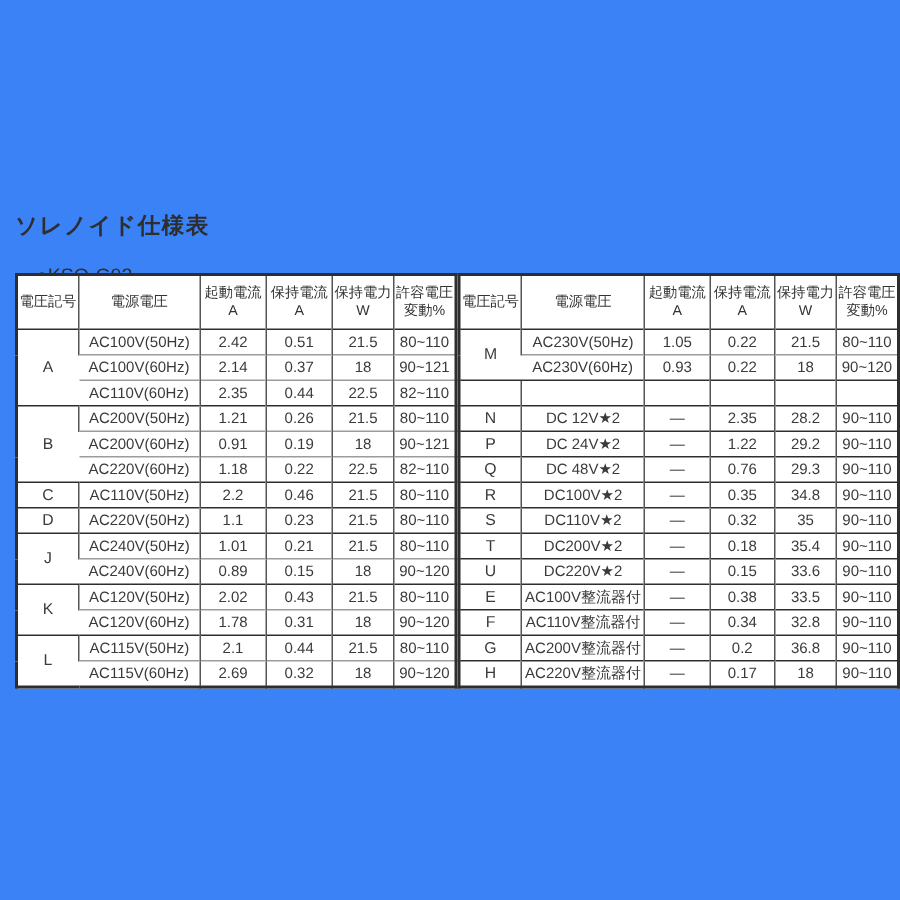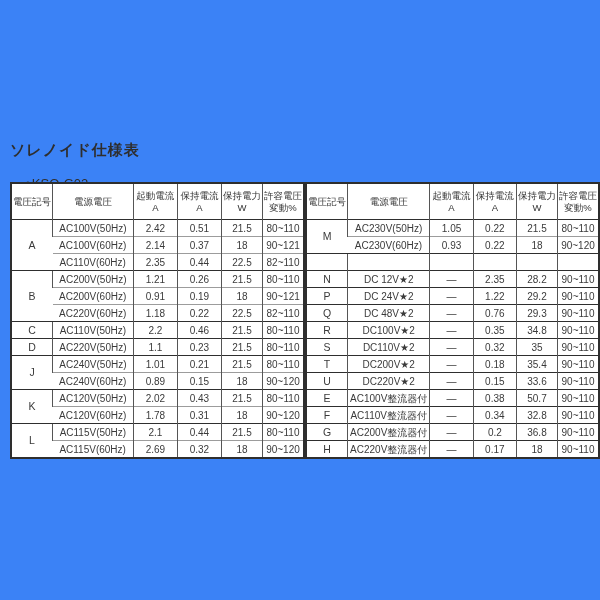--- a/index.html
+++ b/index.html
@@ -306,21 +306,21 @@
             <td>—</td>
             <td>0.15</td>
             <td>33.6</td>
             <td>90~110</td>
           </tr>
           <tr class="group-start">
             <td rowspan="1" class="sym">E</td>
             <td>AC100V整流器付</td>
             <td>—</td>
             <td>0.38</td>
-            <td>50.7</td>
+            <td>33.5</td>
             <td>90~110</td>
           </tr>
           <tr class="group-start">
             <td rowspan="1" class="sym">F</td>
             <td>AC110V整流器付</td>
             <td>—</td>
             <td>0.34</td>
             <td>32.8</td>
             <td>90~110</td>
           </tr>

